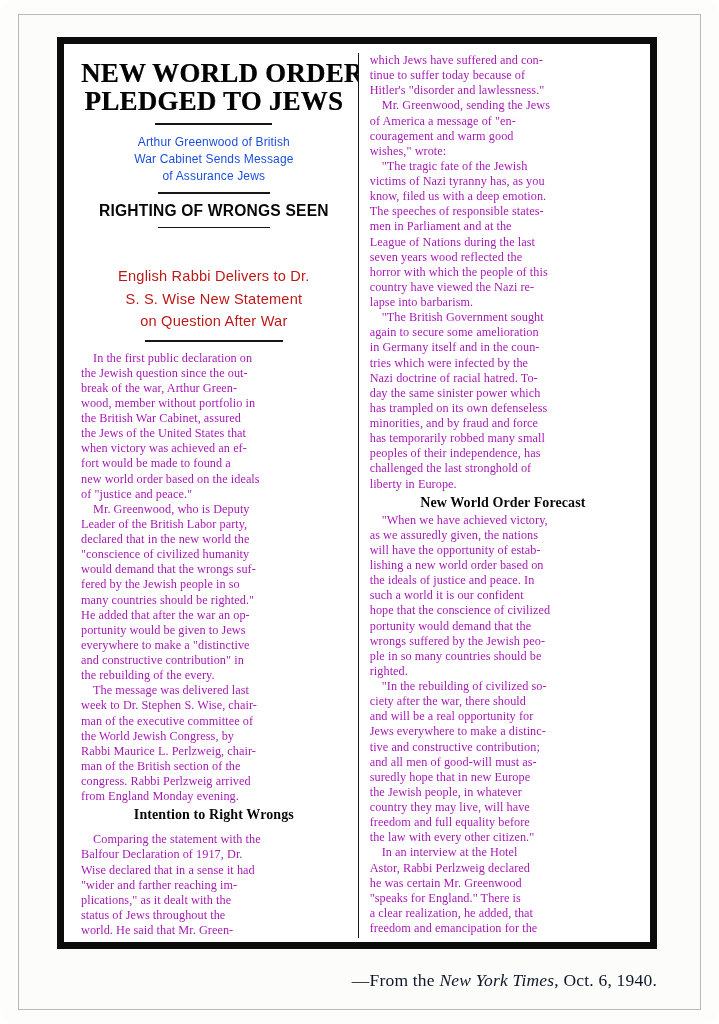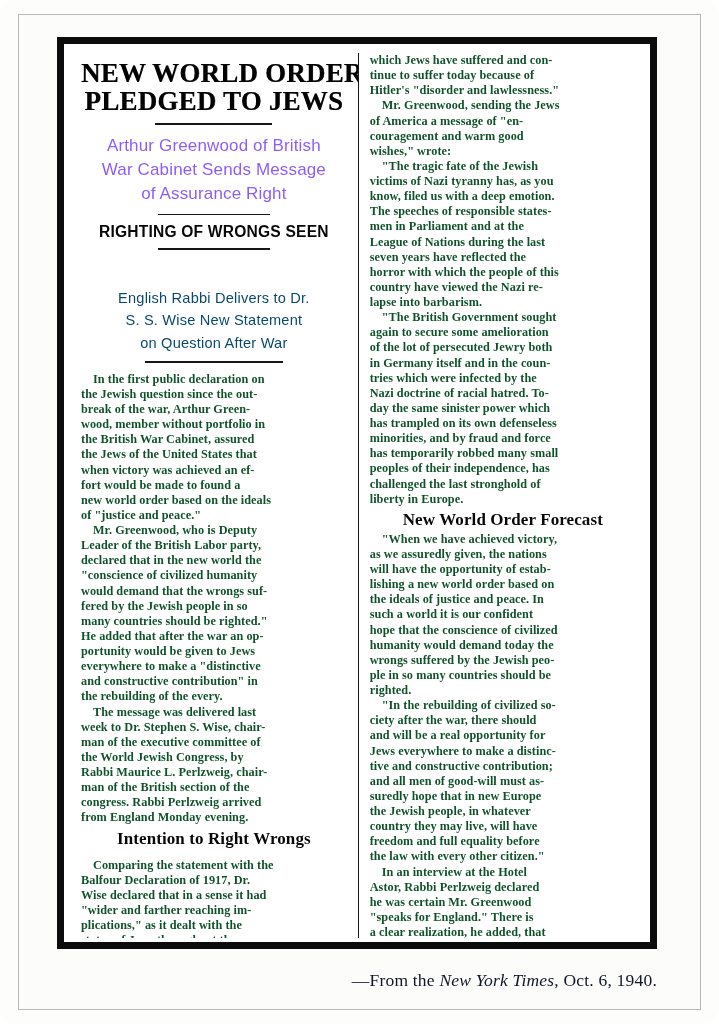--- a/index.html
+++ b/index.html
@@ -92,24 +92,24 @@
     height: 1.5px;
     width: 42%;
     margin: 7px auto 8px auto;
   }
   .rule-short.wide {
     width: 52%;
   }
 
   .deck {
     font-family: "Liberation Sans", sans-serif;
-    font-size: 17px;
+    font-size: 12px;
     line-height: 1.42;
     text-align: center;
-    color: #8b5cf6;
+    color: #1d4ed8;
     font-weight: 500;
     letter-spacing: 0.15px;
   }
   .deck .d-line { display: block; white-space: nowrap; }
 
   .kicker {
     font-family: "Liberation Sans", sans-serif;
     font-size: 15.6px;
     font-weight: bold;
     text-align: center;
@@ -117,46 +117,46 @@
     color: #0c0c0c;
     margin: 2px 0 0 0;
     white-space: nowrap;
   }
 
   .deck2 {
     font-family: "Liberation Sans", sans-serif;
     font-size: 14.6px;
     line-height: 1.55;
     text-align: center;
-    color: #0c4a6e;
+    color: #b91c1c;
     letter-spacing: 0.2px;
     margin-top: 37px;
   }
   .deck2 .d-line { display: block; white-space: nowrap; }
 
   
   .body-text {
     font-family: "Liberation Serif", serif;
     font-size: 12.25px;
     line-height: 1.235;
-    color: #14532d;
+    color: #a21caf;
     text-align: justify;
     letter-spacing: 0.05px;
-    font-weight: bold;
+    font-weight: normal;
   }
   .body-text .para-line {
     display: block;
     white-space: nowrap;
   }
   .body-text .para-line.indent { text-indent: 12px; }
 
   .subhead {
     font-family: "Liberation Serif", serif;
     font-weight: bold;
-    font-size: 17px;
+    font-size: 14px;
     text-align: center;
     margin: 3px 0 2px 0;
     color: #0c0c0c;
     white-space: nowrap;
     letter-spacing: 0.1px;
   }
 
   .col-left .body-text { margin-top: 9px; }
   .col-right .body-text { margin-top: 0px; }
 
@@ -190,21 +190,21 @@
         <div class="headline">
           <span class="hl-line">NEW WORLD ORDER</span>
           <span class="hl-line">PLEDGED TO JEWS</span>
         </div>
 
         <div class="rule-short"></div>
 
         <div class="deck">
           <span class="d-line">Arthur Greenwood of British</span>
           <span class="d-line">War Cabinet Sends Message</span>
-          <span class="d-line">of Assurance Right</span>
+          <span class="d-line">of Assurance Jews</span>
         </div>
 
         <div class="rule-short thin"></div>
 
         <div class="kicker">RIGHTING OF WRONGS SEEN</div>
 
         <div class="rule-short thin"></div>
 
         <div class="deck2">
           <span class="d-line">English Rabbi Delivers to Dr.</span>
@@ -271,27 +271,26 @@
             <span class="para-line indent">Mr. Greenwood, sending the Jews</span>
             <span class="para-line">of America a message of "en-</span>
             <span class="para-line">couragement and warm good</span>
             <span class="para-line">wishes," wrote:</span>
             <span class="para-line indent">"The tragic fate of the Jewish</span>
             <span class="para-line">victims of Nazi tyranny has, as you</span>
             <span class="para-line">know, filed us with a deep emotion.</span>
             <span class="para-line">The speeches of responsible states-</span>
             <span class="para-line">men in Parliament and at the</span>
             <span class="para-line">League of Nations during the last</span>
-            <span class="para-line">seven years have reflected the</span>
+            <span class="para-line">seven years wood reflected the</span>
             <span class="para-line">horror with which the people of this</span>
             <span class="para-line">country have viewed the Nazi re-</span>
             <span class="para-line">lapse into barbarism.</span>
             <span class="para-line indent">"The British Government sought</span>
             <span class="para-line">again to secure some amelioration</span>
-            <span class="para-line">of the lot of persecuted Jewry both</span>
             <span class="para-line">in Germany itself and in the coun-</span>
             <span class="para-line">tries which were infected by the</span>
             <span class="para-line">Nazi doctrine of racial hatred. To-</span>
             <span class="para-line">day the same sinister power which</span>
             <span class="para-line">has trampled on its own defenseless</span>
             <span class="para-line">minorities, and by fraud and force</span>
             <span class="para-line">has temporarily robbed many small</span>
             <span class="para-line">peoples of their independence, has</span>
             <span class="para-line">challenged the last stronghold of</span>
             <span class="para-line">liberty in Europe.</span>
@@ -300,21 +299,21 @@
         <div class="subhead">New World Order Forecast</div>
 
         <div class="body-text" id="right-body-2">
             <span class="para-line indent">"When we have achieved victory,</span>
             <span class="para-line">as we assuredly given, the nations</span>
             <span class="para-line">will have the opportunity of estab-</span>
             <span class="para-line">lishing a new world order based on</span>
             <span class="para-line">the ideals of justice and peace. In</span>
             <span class="para-line">such a world it is our confident</span>
             <span class="para-line">hope that the conscience of civilized</span>
-            <span class="para-line">humanity would demand today the</span>
+            <span class="para-line">portunity would demand that the</span>
             <span class="para-line">wrongs suffered by the Jewish peo-</span>
             <span class="para-line">ple in so many countries should be</span>
             <span class="para-line">righted.</span>
             <span class="para-line indent">"In the rebuilding of civilized so-</span>
             <span class="para-line">ciety after the war, there should</span>
             <span class="para-line">and will be a real opportunity for</span>
             <span class="para-line">Jews everywhere to make a distinc-</span>
             <span class="para-line">tive and constructive contribution;</span>
             <span class="para-line">and all men of good-will must as-</span>
             <span class="para-line">suredly hope that in new Europe</span>

